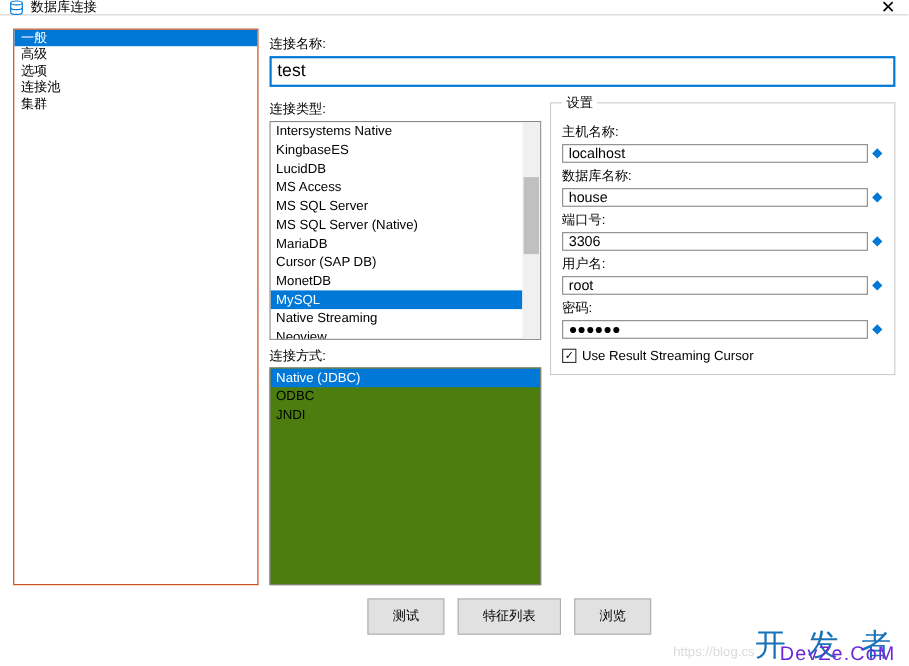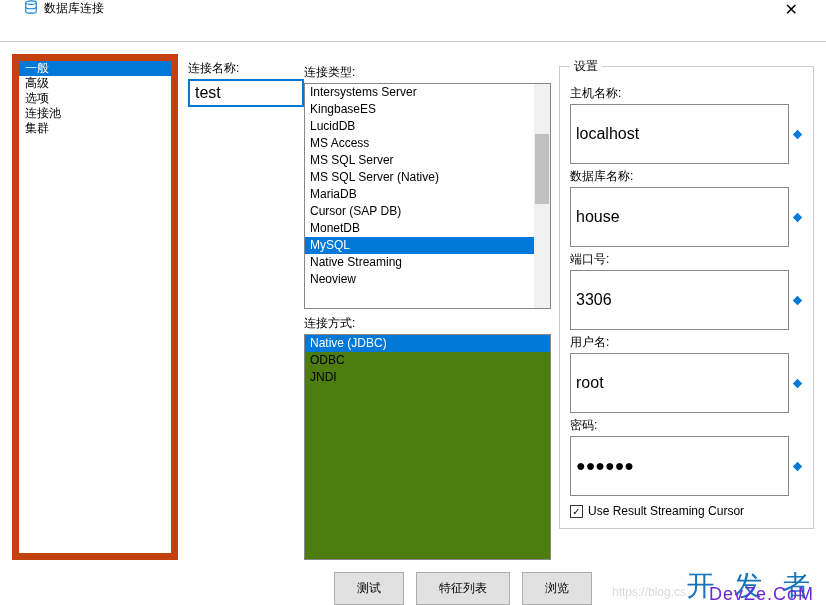--- a/index.html
+++ b/index.html
@@ -1,42 +1,42 @@
 <!DOCTYPE html>
 <html><head>
 <meta charset="utf-8">
 <style>
 * { box-sizing: border-box; margin: 0; padding: 0; font-family: "Microsoft YaHei", "Segoe UI", sans-serif; font-size: 12px; }
 body { background: #fff; width: 826px; height: 605px; position: relative; }
-.titlebar { height: 42px; border-bottom: 1px solid #d0d0d0; display: flex; padding: 0 24px; }
+.titlebar { height: 14px; border-bottom: 1px solid #d0d0d0; display: flex; align-items: center; padding: 0 8px; }
 .titlebar-icon { width: 14px; height: 14px; margin-right: 6px; }
 .titlebar-title { flex: 1; }
 .titlebar-close { font-size: 16px; cursor: pointer; padding: 0 4px; }
 .body { display: flex; height: 530px; padding: 12px; gap: 10px; }
-.sidebar { width: 166px; border: 7px solid #c2410c; background: #fff; overflow: auto; }
+.sidebar { width: 223px; border: 1px solid #c2410c; background: #fff; overflow: auto; }
 .sidebar-item { padding: 0px 6px; cursor: pointer; line-height: 15px; }
 .sidebar-item.selected { background: #0078d7; color: #fff; }
-.main { flex: 1; display: flex; flex-direction: row; }
+.main { flex: 1; display: flex; flex-direction: column; }
 .section-label { margin-bottom: 2px; margin-top: 6px; }
 .name-input { width: 100%; border: 2px solid #0078d7; padding: 3px 5px; font-size: 16px; outline: none; }
 .row2 { display: flex; gap: 8px; flex: 1; margin-top: 4px; }
 .col-left { width: 247px; display: flex; flex-direction: column; }
 .col-right { flex: 1; }
 .listbox { border: 1px solid #888; flex: 1; background: #fff; position: relative; }
 .listbox-inner { position: absolute; top: 0; left: 0; right: 16px; bottom: 0; overflow: hidden; }
 .listbox-item { padding: 0px 5px; cursor: pointer; line-height: 17px; }
 .listbox-item.selected { background: #0078d7; color: #fff; }
 .scrollbar { position: absolute; right: 0; top: 0; bottom: 0; width: 16px; background: #f0f0f0; }
 .scrollbar-thumb { position: absolute; left: 1px; right: 1px; height: 70px; top: 50px; background: #c0c0c0; }
 .fieldset { border: 1px solid #ccc; padding: 6px 10px 10px 10px; }
 .fieldset-legend { padding: 0 4px; }
 .field-row { margin-top: 4px; }
 .field-label { margin-bottom: 2px; display: block; }
 .field-input-wrap { display: flex; align-items: center; }
-.field-input { flex: 1; border: 1px solid #888; padding: 20px 5px; font-size: 16px; }
+.field-input { flex: 1; border: 1px solid #888; padding: 0 5px; font-size: 13px; }
 .diamond { width: 12px; height: 12px; margin-left: 2px; display: flex; align-items: center; justify-content: center; }
 .diamond svg { width: 11px; height: 11px; }
 .checkbox-row { display: flex; align-items: center; margin-top: 8px; }
 .checkbox { width: 13px; height: 13px; border: 1px solid #333; margin-right: 5px; display: inline-flex; align-items: center; justify-content: center; font-size: 10px; }
 .access-list { border: 1px solid #888; height: 130px; background: #4d7c0f; }
 .footer { height: 33px; display: flex; justify-content: center; gap: 12px; padding-left: 100px; }
 .btn { border: 1px solid #adadad; background: #e1e1e1; padding: 4px 22px; cursor: pointer; font-size: 12px; }
 .watermark { position: absolute; right: 10px; bottom: 0px; font-size: 28px; color: #0063b1; letter-spacing: 6px; pointer-events: none; display: flex; align-items: baseline; opacity: 0.9; }
 .watermark-sub { position: absolute; right: 12px; bottom: 0px; font-size: 18px; color: #6d28d9; letter-spacing: 1px; }
 .watermark-url { position: absolute; right: 140px; bottom: 6px; font-size: 12px; color: #dadada; }
@@ -71,21 +71,21 @@
     <div class="conn-name-box">
       <div class="section-label">连接名称:</div>
       <input class="name-input" value="test" style="">
     </div>
 
     <div class="row2">
       <div class="col-left">
         <div class="section-label">连接类型:</div>
         <div class="listbox type-box">
           <div class="listbox-inner" id="conn-types">
-              <div class="listbox-item">Intersystems Server</div>
+              <div class="listbox-item">Intersystems Native</div>
               <div class="listbox-item">KingbaseES</div>
               <div class="listbox-item">LucidDB</div>
               <div class="listbox-item">MS Access</div>
               <div class="listbox-item">MS SQL Server</div>
               <div class="listbox-item">MS SQL Server (Native)</div>
               <div class="listbox-item">MariaDB</div>
               <div class="listbox-item">Cursor (SAP DB)</div>
               <div class="listbox-item">MonetDB</div>
               <div class="listbox-item selected">MySQL</div>
               <div class="listbox-item">Native Streaming</div>

